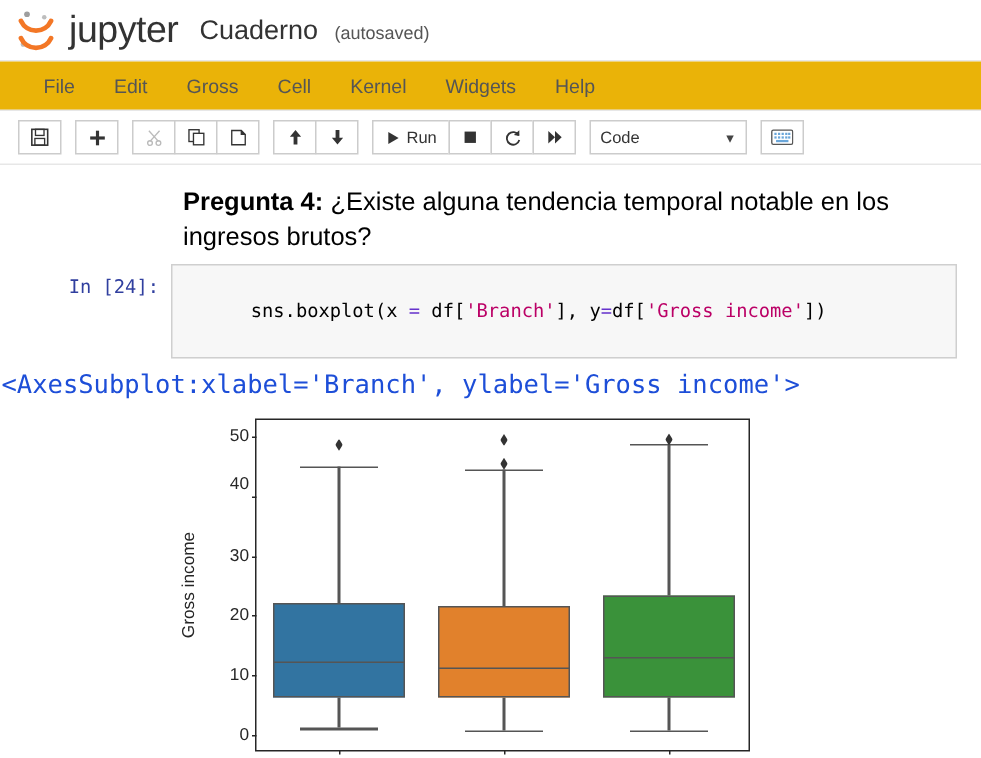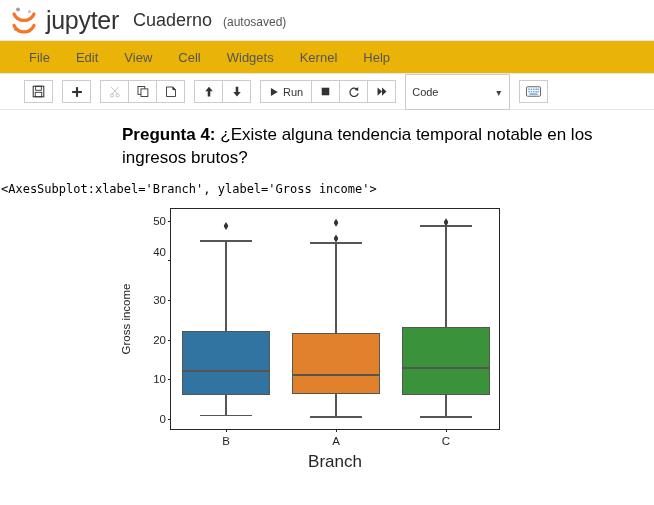--- a/index.html
+++ b/index.html
@@ -65,42 +65,42 @@
     line-height: 1;
   }
 
   
   .toolbar {
     height: 36px;
     background: #ffffff;
     border-bottom: 1px solid #e7e7e7;
     display: flex;
     align-items: center;
-    padding-left: 24px;
+    padding-left: 12px;
     gap: 0px;
   }
   .tb-group { display: flex; align-items: center; margin-right: 9px; }
   .tb-btn {
     width: 29px; height: 23px;
     border: 1px solid #cccccc;
     background: #ffffff;
     display: flex; align-items: center; justify-content: center;
     cursor: pointer;
     color: #333333;
     font-size: 12px;
   }
   .tb-btn + .tb-btn { margin-left: -1px; }
   .tb-btn.disabled { color: #bbbbbb; cursor: default; }
   .tb-run {
     width: auto; padding: 0 8px;
     font-size: 11px;
     gap: 4px;
   }
   .tb-select {
-    height: 36px;
+    height: 23px;
     width: 105px;
     border: 1px solid #cccccc;
     background: #ffffff;
     font-size: 11px;
     color: #333333;
     font-family: "Liberation Sans", sans-serif;
     padding-left: 6px;
     cursor: pointer;
     -webkit-appearance: none;
     appearance: none;
@@ -156,22 +156,22 @@
     font-size: 12.5px;
     line-height: 1.35;
     color: #000000;
     white-space: pre;
     overflow: hidden;
   }
   .output-area {
     flex: 1 1 auto;
     padding: 6px 4px 2px 1px;
     font-family: "DejaVu Sans Mono", monospace;
-    font-size: 12px;
-    color: #000000;
+    font-size: 17px;
+    color: #1d4ed8;
     white-space: pre;
   }
   .tok-str { color: #bb0066; }
   .tok-op  { color: #6633cc; }
 
   .figure-wrap {
     padding: 6px 0 0 120px;
   }
 
   
@@ -272,24 +272,24 @@
     </svg>
   </div>
   <div class="brand">jupyter</div>
   <div class="nb-title">Cuaderno</div>
   <div class="autosave">(autosaved)</div>
 </div>
 
 <div class="menubar">
   <div class="menu-item">File</div>
   <div class="menu-item">Edit</div>
-  <div class="menu-item">View</div>
+  <div class="menu-item">Gross</div>
   <div class="menu-item">Cell</div>
+  <div class="menu-item">Kernel</div>
   <div class="menu-item">Widgets</div>
-  <div class="menu-item">Kernel</div>
   <div class="menu-item">Help</div>
 </div>
 
 <div class="toolbar">
 
   <div class="tb-group">
     <div class="tb-btn">
       <svg width="13" height="13" viewBox="0 0 16 16">
         <rect x="1.5" y="1.5" width="13" height="13" fill="none" stroke="#333" stroke-width="1.3"></rect>
         <rect x="4.5" y="1.5" width="7" height="5" fill="none" stroke="#333" stroke-width="1.1"></rect>
@@ -397,20 +397,26 @@
 </div>
 
 <div class="notebook">
 
   <div class="md-cell">
     <div class="md-text">
       <b>Pregunta 4:</b><span> ¿Existe alguna tendencia temporal notable en los ingresos brutos?</span>
     </div>
   </div>
 
+  <div class="code-cell">
+    <div class="prompt">In [24]:</div>
+    <div class="input-area">
+      <span>sns.boxplot(x </span><span class="tok-op">=</span><span> df[</span><span class="tok-str">'Branch'</span><span>], y</span><span class="tok-op">=</span><span>df[</span><span class="tok-str">'Gross income'</span><span>])</span>
+    </div>
+  </div>
 
   <div class="code-cell">
     <div class="output-area">&lt;AxesSubplot:xlabel='Branch', ylabel='Gross income'&gt;</div>
   </div>
 
   <div class="figure-wrap">
     <div class="plot" id="plot">
       <div class="ylabel" id="ylabel">Gross income</div>
       <div class="axes" id="axes">
         <div class="xlabel">Branch</div>

